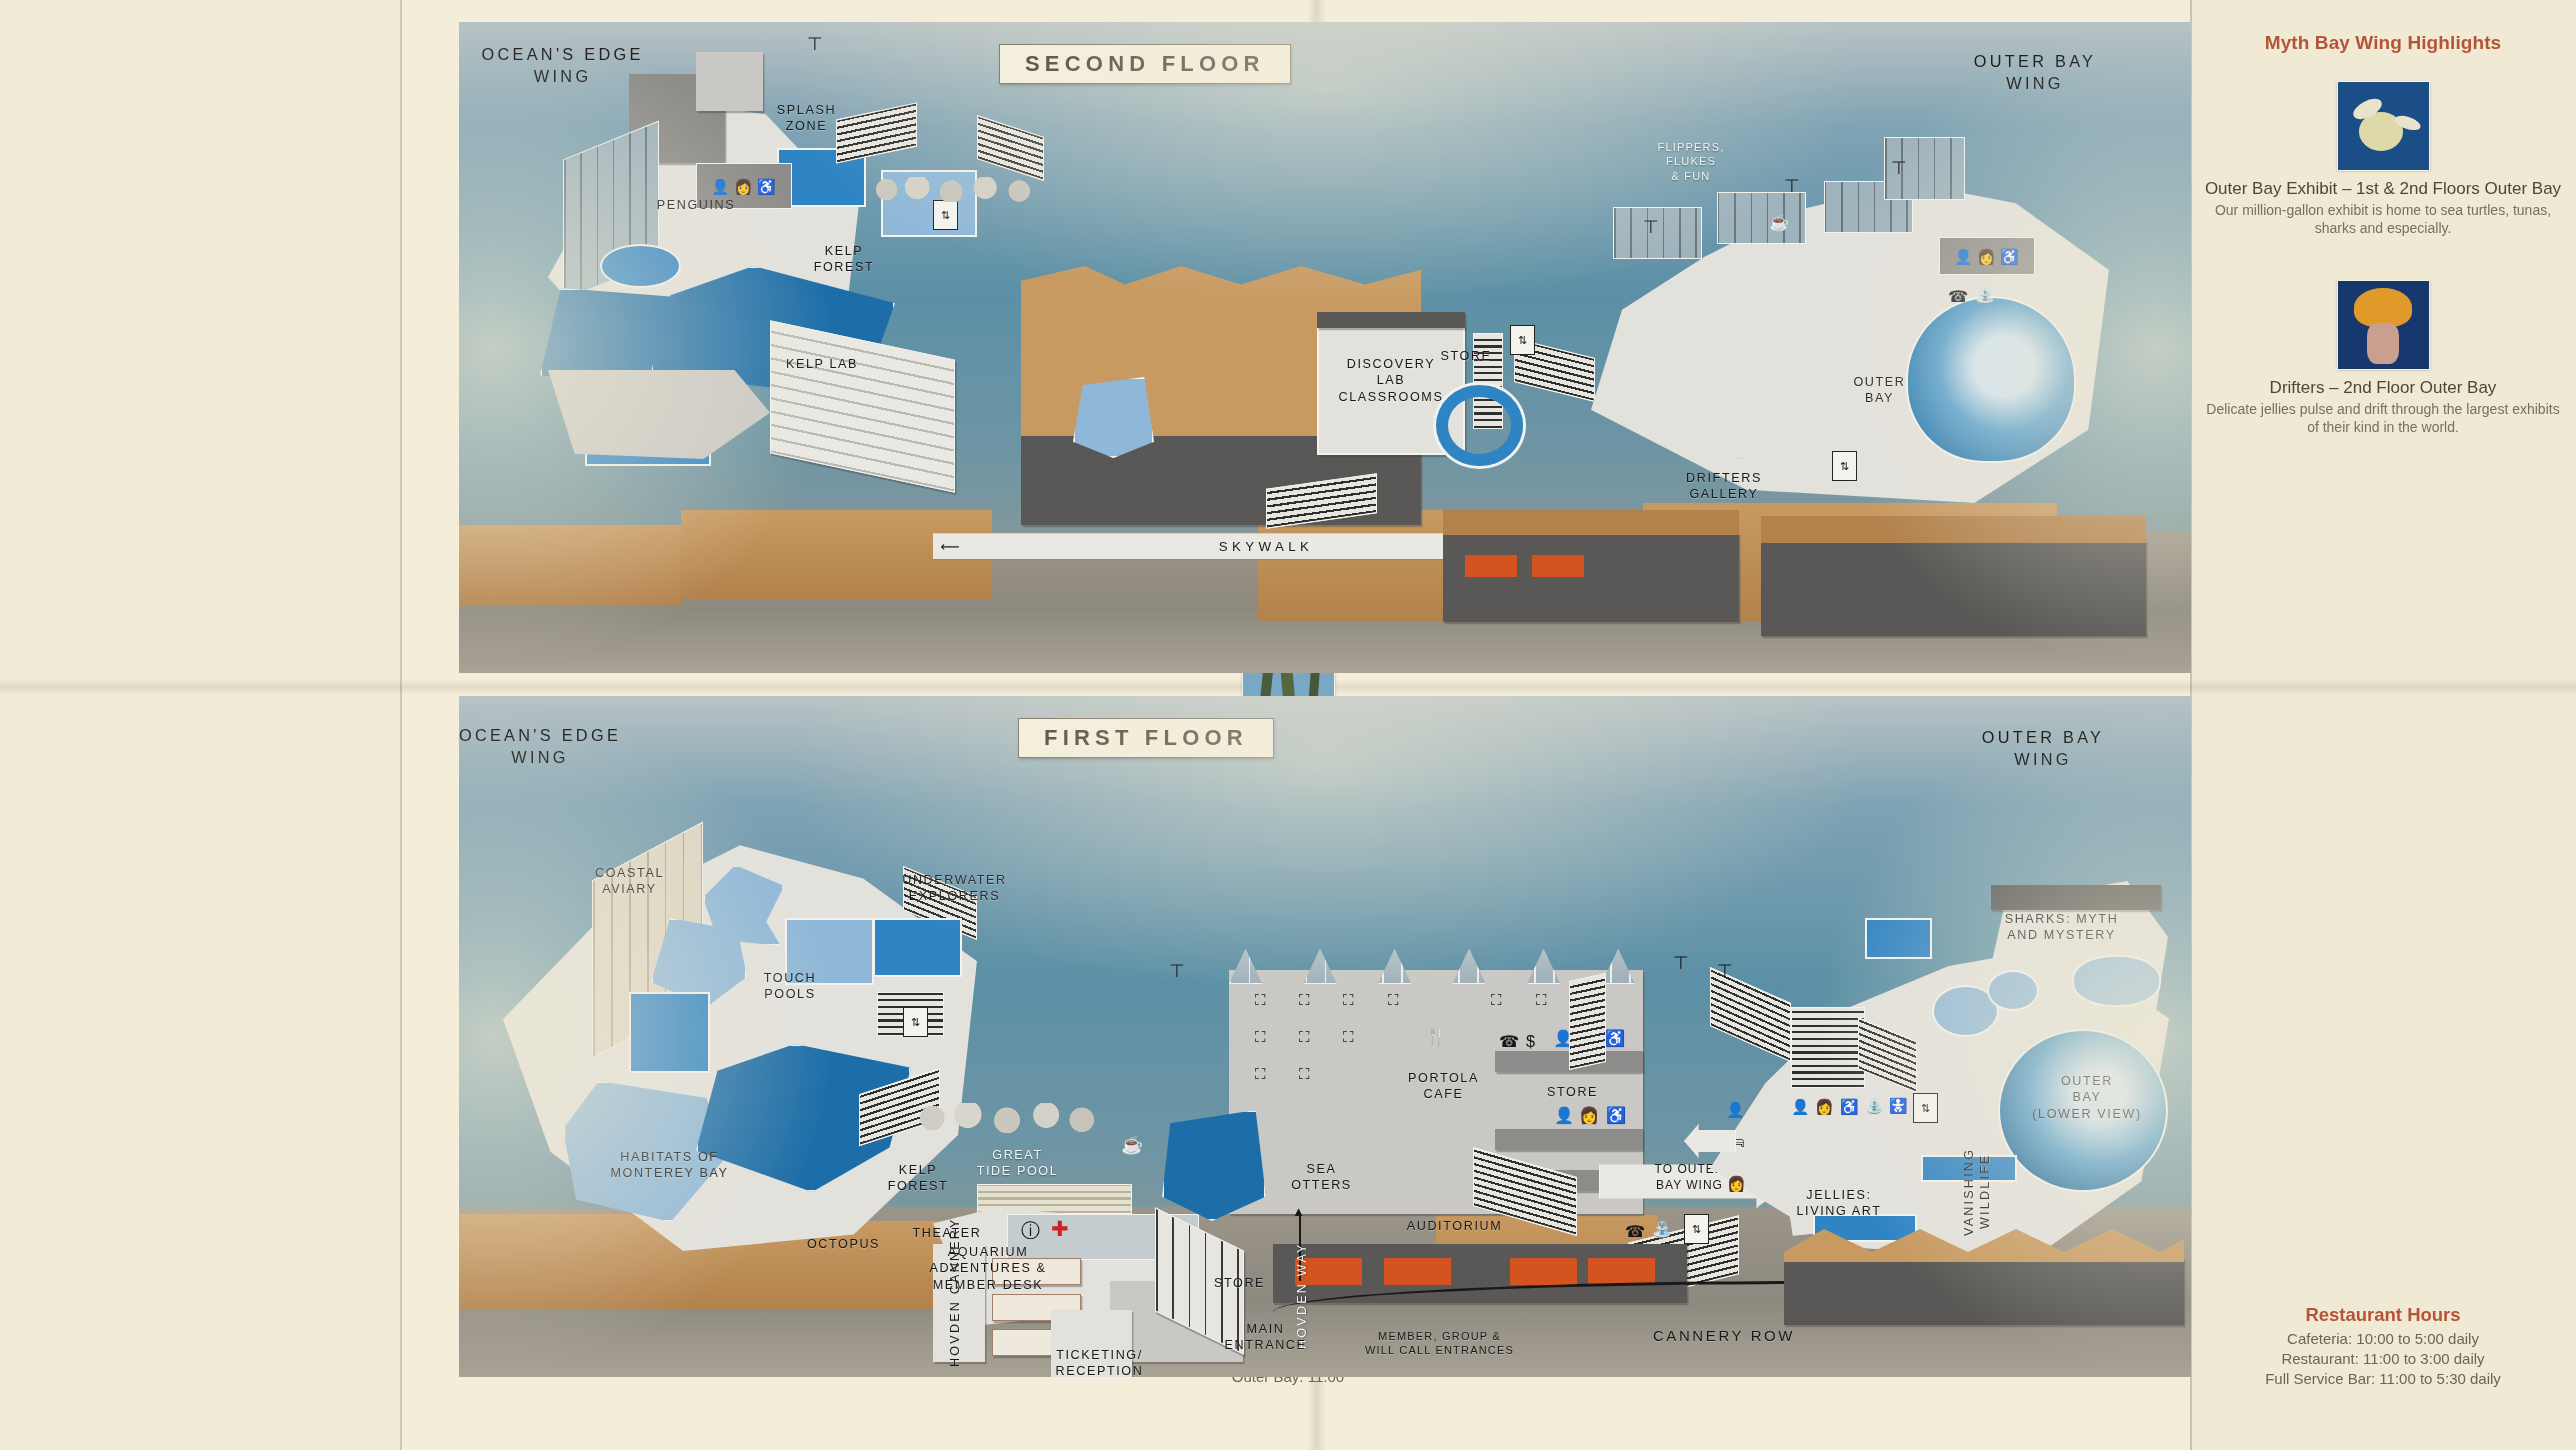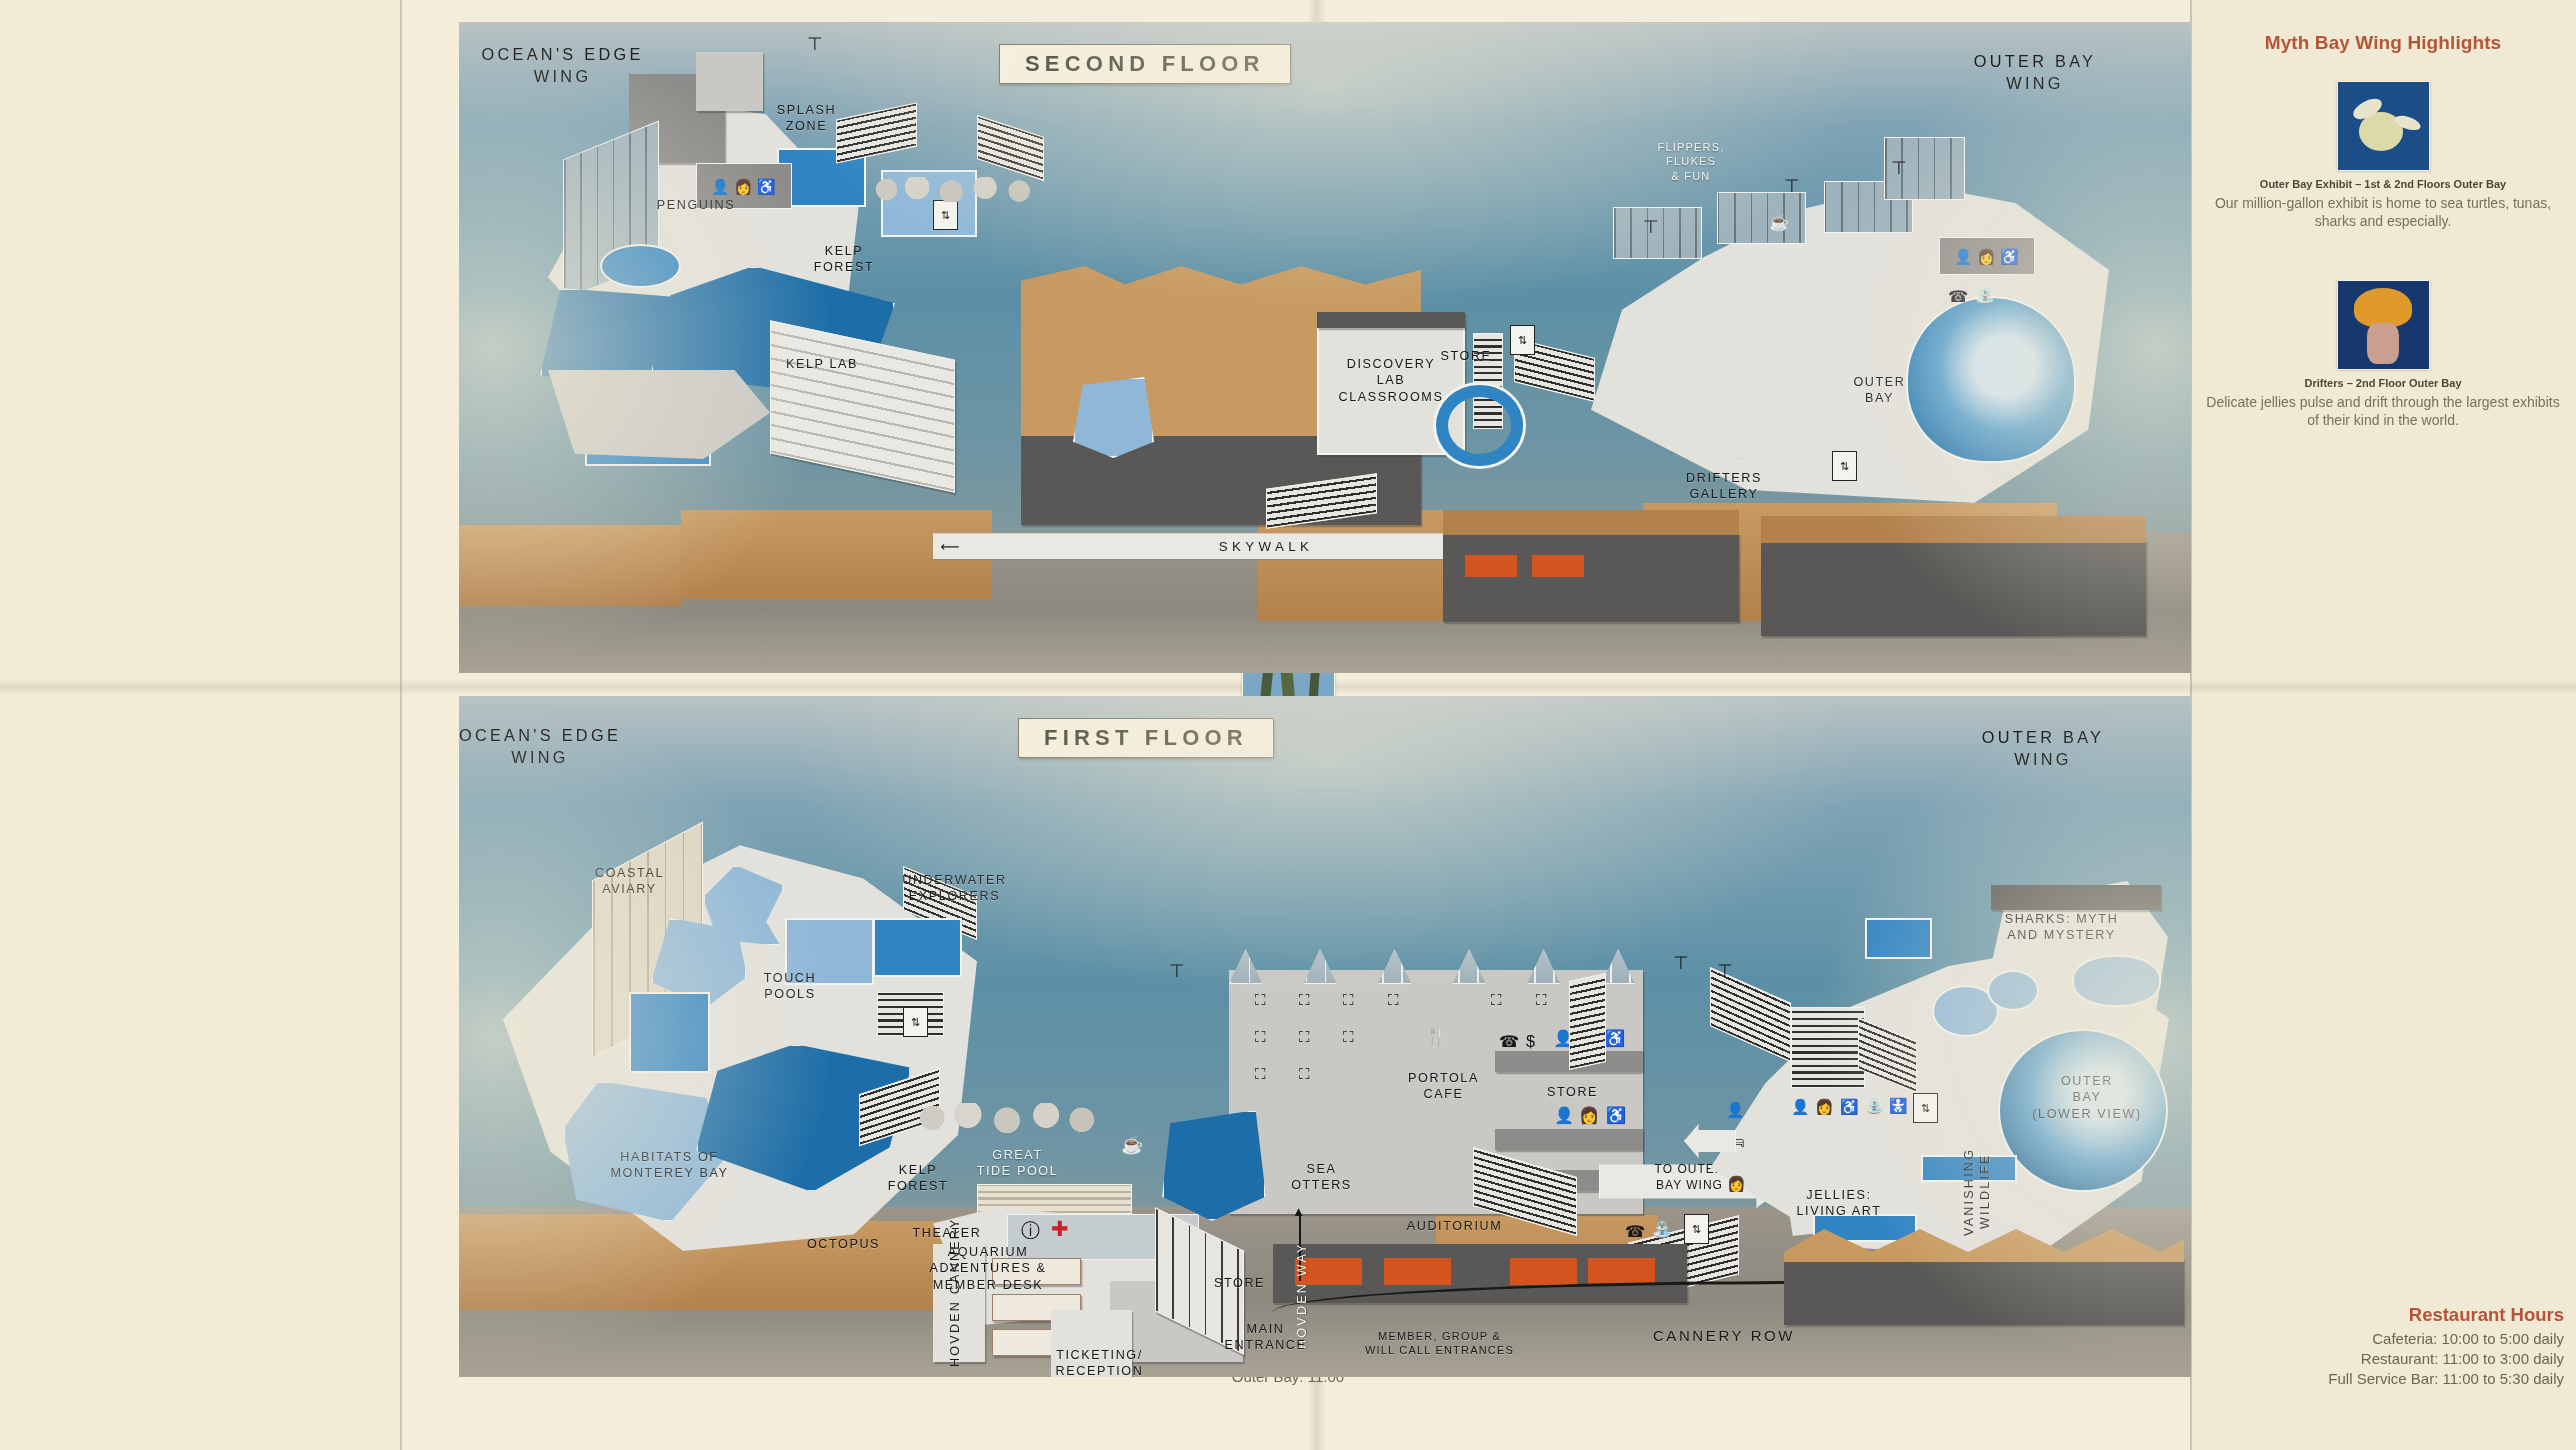--- a/index.html
+++ b/index.html
@@ -59,22 +59,22 @@
     margin: 0 auto 6.7px auto;
     border: 1.5px solid #f7f2e2;
     box-shadow: 0 0.7px 2.2px rgba(80,70,50,.35);
     background-size: cover;
     background-position: center;
     position: relative;
     overflow: hidden;
   }
   .hl-name {
     color: #4e4737;
-    font-weight: bold;
-    font-size: 11px;
+    font-weight: normal;
+    font-size: 17px;
     line-height: 1.24;
     margin-bottom: 2.2px;
   }
   .hl-desc {
     color: #77705e;
     font-size: 14px;
     line-height: 1.30;
   }
   .sect-head {
     color: #b4553a;
@@ -301,21 +301,21 @@
       <div style="position:absolute;left:18%;top:8%;width:64%;height:44%;background:#e09a2a;border-radius:50% 50% 38% 38%;"></div>
       <div style="position:absolute;left:32%;top:48%;width:36%;height:46%;background:#c9a08f;border-radius:30%;"></div>
     </div>
     <div class="hl-name">Drifters – 2nd Floor Outer Bay</div>
     <div class="hl-desc">Delicate jellies pulse and drift through the largest exhibits of their kind in the world.</div>
   </div>
 
 
 
 
-  <div style="position:absolute;left:2190px;width:386px;top:1304px;text-align:right;padding:0 12px;">
+  <div style="position:absolute;left:2190px;width:386px;top:1304px;text-align:center;padding:0 12px;">
     <div class="sect-head">Restaurant Hours</div>
     <div class="sect-line">Cafeteria: 10:00 to 5:00 daily</div>
     <div class="sect-line">Restaurant: 11:00 to 3:00 daily</div>
     <div class="sect-line">Full Service Bar: 11:00 to 5:30 daily</div>
   </div>
 
   <div class="map" id="map-second">
 
     <div class="ground" style="height:141px;"></div>
     <div class="sand" style="left:0;bottom:67px;width:222px;height:81px;"></div>

